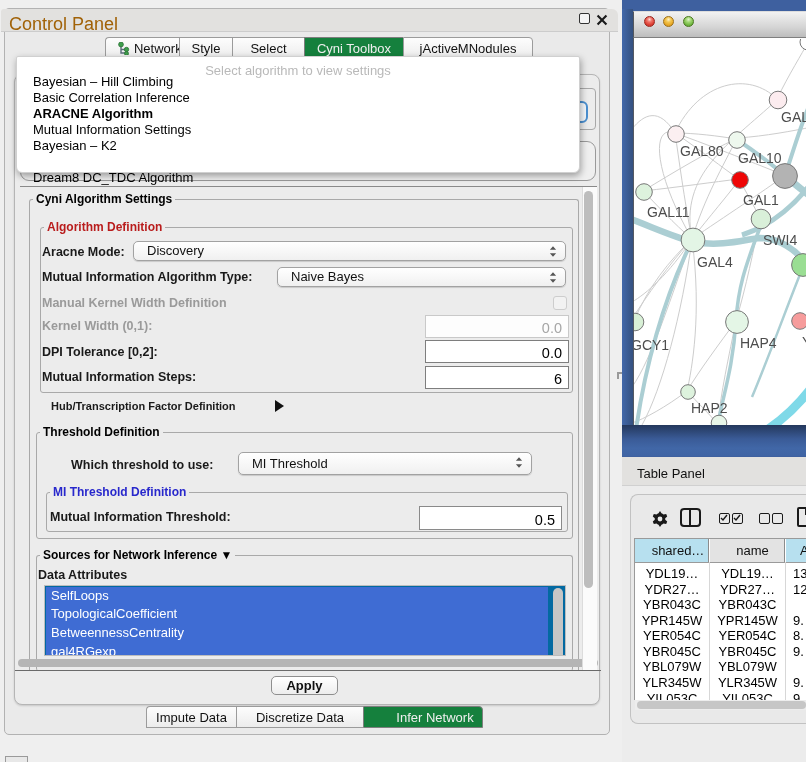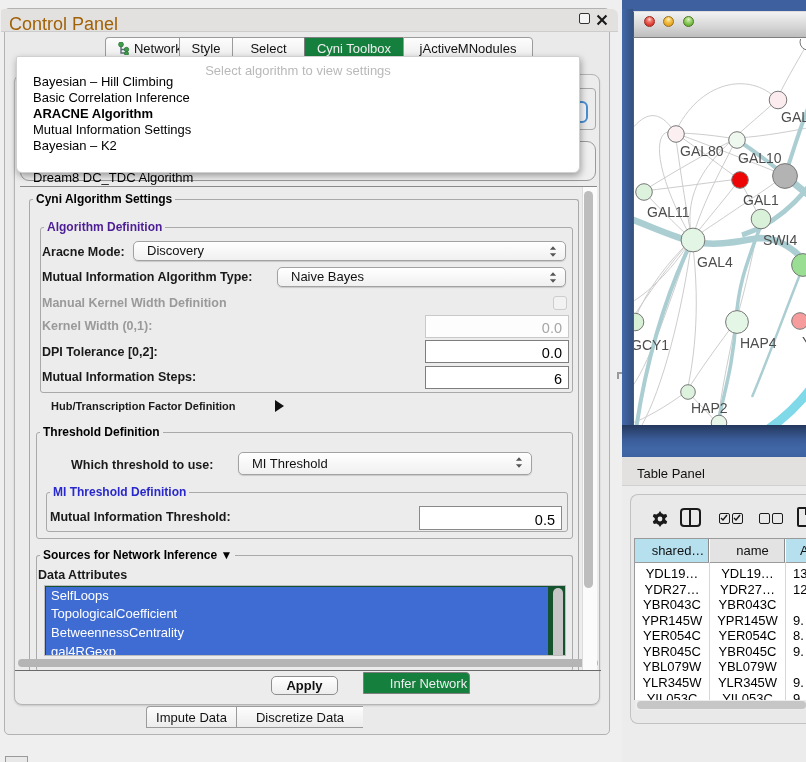--- a/index.html
+++ b/index.html
@@ -64,21 +64,21 @@
        border:2.5px solid #4a8fd0; border-radius:6px;"></div>
   <div class="abs" style="left:20px; top:141px; width:576px; height:40px; background:#efefef;
        border:1.5px solid #9a9a9a; border-radius:9px;"></div>
   <div class="abs" style="left:20px; top:186px; width:577px; height:1px; background:#8a8a8a;"></div>
 
   <div class="gbox" style="left:29px; top:199px; width:550px; height:471px; border-bottom:none; border-radius:3px 3px 0 0;">
     <div class="gtit" style="color:#000;">Cyni Algorithm Settings</div>
   </div>
 
   <div class="gbox" style="left:40px; top:227px; width:533px; height:166px;">
-    <div class="gtit" style="color:#4c1d95;">Algorithm Definition</div>
+    <div class="gtit" style="color:#b91c1c;">Algorithm Definition</div>
   </div>
   <div class="lbl abs" style="left:42px; top:245px;">Aracne Mode:</div>
   <div class="combo" style="left:133px; top:241px; width:433px;">Discovery
     <svg class="carr" viewBox="0 0 9 14">
         <path d="M4.5 1 L8 5 L1 5 Z M4.5 13 L1 9 L8 9 Z" fill="#555"></path>
       </svg>
   </div>
   <div class="lbl abs" style="left:42px; top:270px;">Mutual Information Algorithm Type:</div>
   <div class="combo" style="left:277px; top:267px; width:289px;">Naive Bayes
     <svg class="carr" viewBox="0 0 9 14">
@@ -116,42 +116,42 @@
     <div class="gtit" style="color:#2828cc;">MI Threshold Definition</div>
   </div>
   <div class="lbl abs" style="left:50px; top:510px;">Mutual Information Threshold:</div>
   <div class="field" style="left:419px; top:506px; width:143px; height:24px; border:1px solid #8a8a8a; padding-top:5px;">0.5</div>
 
   <div class="gbox" style="left:36px; top:555px; width:537px; height:116px; border-bottom:none;">
     <div class="gtit" style="color:#000;">Sources for Network Inference ▼</div>
   </div>
   <div class="lbl abs" style="left:38px; top:568px;">Data Attributes</div>
 
-  <div class="abs" style="left:44px; top:585px; width:522px; height:71px; background:#14532d; border:1px solid #bdbdbd; overflow:hidden;">
+  <div class="abs" style="left:44px; top:585px; width:522px; height:71px; background:#0369a1; border:1px solid #bdbdbd; overflow:hidden;">
     <div class="abs" style="left:1px; top:1px; width:502px; height:100px; background:#3f6cd3;"></div>
     <div class="litem" style="top:1.5px; color:#fff; padding-left:6px;">SelfLoops</div>
     <div class="litem" style="top:20px; color:#fff; padding-left:6px;">TopologicalCoefficient</div>
     <div class="litem" style="top:38.5px; color:#fff; padding-left:6px;">BetweennessCentrality</div>
     <div class="litem" style="top:57.5px; color:#fff; padding-left:6px;">gal4RGexp</div>
     <div class="abs" style="right:2px; top:2px; width:10px; height:120px; background:#c6c6c6; border-radius:5px;"></div>
   </div>
 
   <div class="abs" style="left:18px; top:659px; width:580px; height:8px; background:#b5b5b5; border-radius:4px;"></div>
   <div class="abs" style="left:15px; top:670px; width:586px; height:1px; background:#6a6a6a;"></div>
 
   <div class="abs" style="left:582px; top:187px; width:15px; height:483px; background:#fbfbfb; border-left:1px solid #dcdcdc;"></div>
   <div class="abs" style="left:584px; top:191px; width:9px; height:397px; background:#bdbdbd; border-radius:4.5px;"></div>
 
   <div class="abs" style="left:271px; top:676px; width:67px; height:19px;
        background:linear-gradient(#ffffff,#ededed); border:1px solid #8e8e8e; border-radius:5px;
        text-align:center; font-size:13px; font-weight:bold; color:#111; line-height:18px;">Apply</div>
 
   <div class="tab" style="left:146px; top:706px; width:90px; border-radius:4px 0 0 0;">Impute Data</div>
   <div class="tab" style="left:236px; top:706px; width:127px;">Discretize Data</div>
-  <div class="tab tabsel" style="left:363px; top:672px; width:107px; border-right:1px solid #7e7e7e; border-radius:0 4px 0 0;padding-left:24px;">Infer Network</div>
+  <div class="tab tabsel" style="left:363px; top:706px; width:120px; border-right:1px solid #7e7e7e; border-radius:0 4px 0 0;padding-left:24px;">Infer Network</div>
 
   <div class="abs" style="left:5px; top:756px; width:23px; height:10px; background:#e8e8e8; border:1px solid #9a9a9a;"></div>
 
   <div class="abs" style="left:617px; top:372px; width:5px; height:7px; border-left:2px solid #9a9a9a; border-top:2px solid #9a9a9a;"></div>
 
   <div class="abs" style="left:16px; top:56px; width:564px; height:117px; background:#fff;
        border:1px solid #d0d0d0; border-radius:2px 2px 6px 6px;
        box-shadow:1px 3px 7px rgba(0,0,0,.35); z-index:5;">
     <div class="abs" style="left:0; top:6px; width:100%; text-align:center; font-size:13px; color:#b9b9b9;">Select algorithm to view settings</div>
     <div class="litem" style="top:17px;">Bayesian – Hill Climbing</div>

